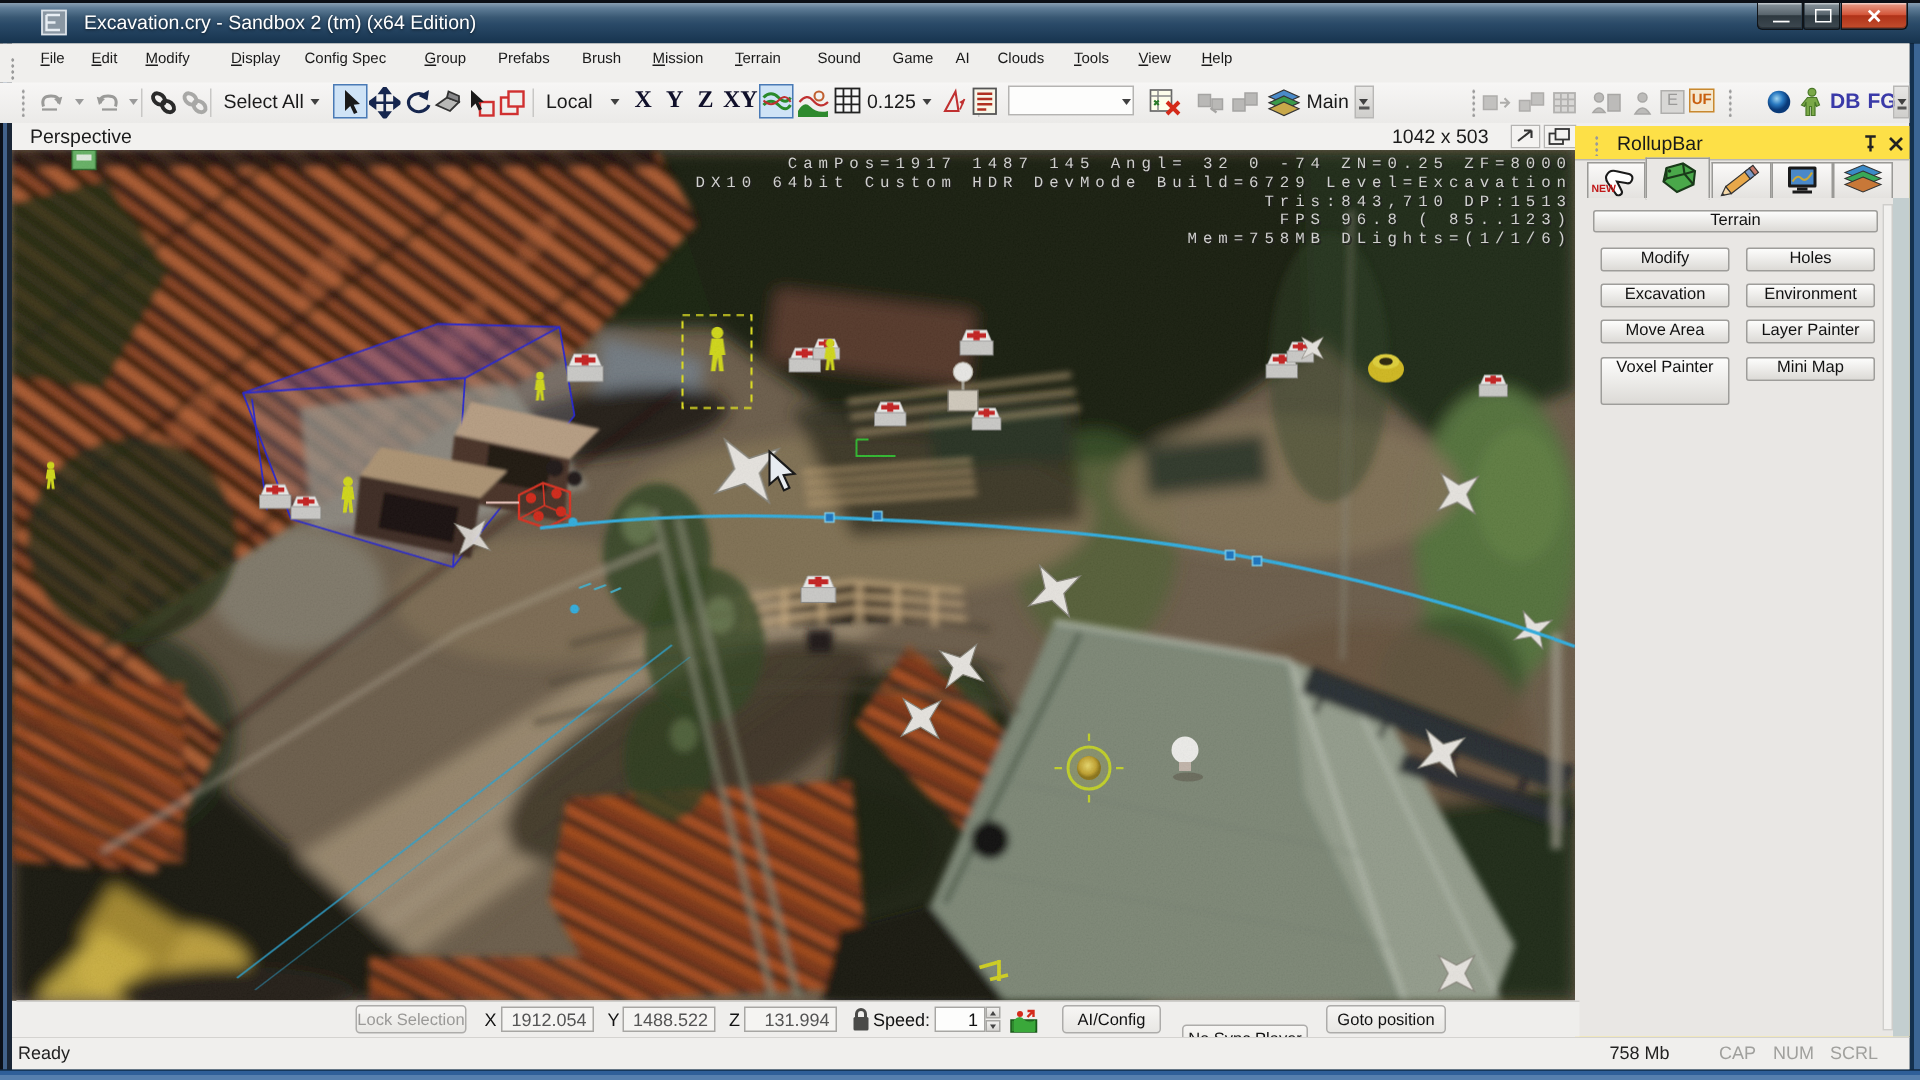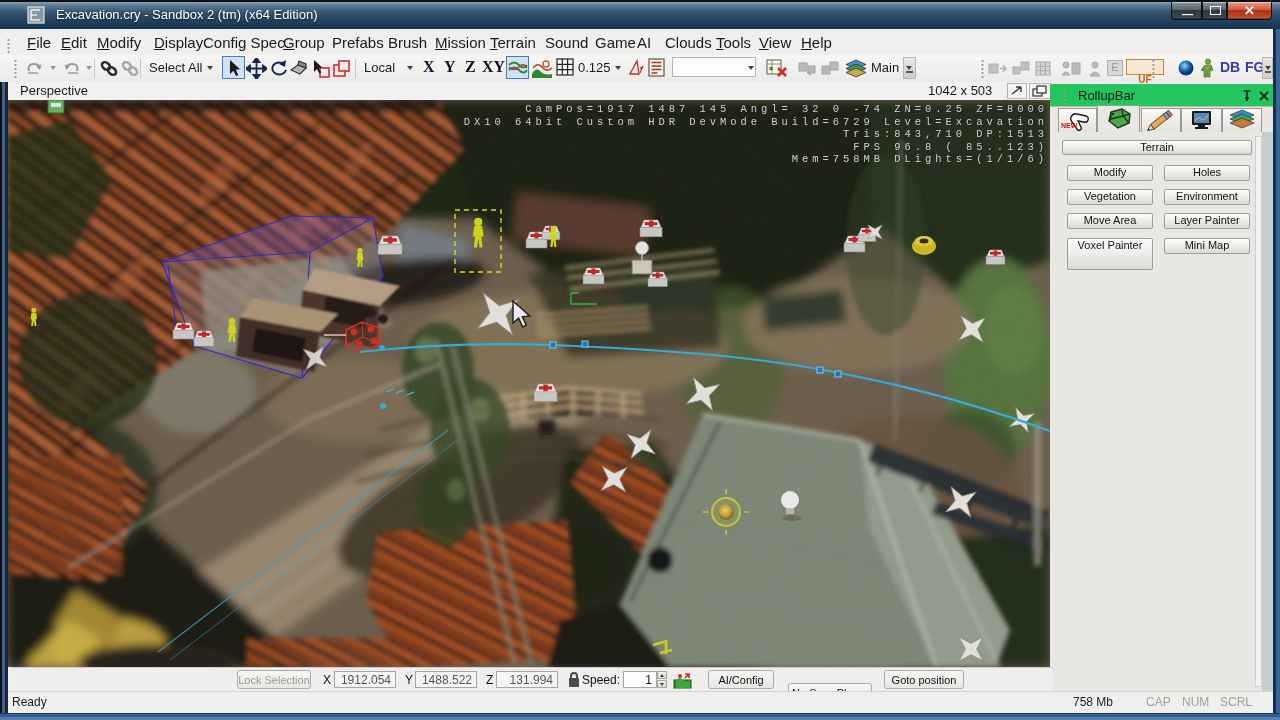--- a/index.html
+++ b/index.html
@@ -11,35 +11,35 @@
 #winicon{left:27px;top:6px;width:18px;height:18px;}
 .capbtn{top:2px;height:18px;border:1px solid #101418;border-top:none;box-sizing:border-box;box-shadow:inset 0 1px 0 rgba(255,255,255,0.45),inset 0 -1px 0 rgba(0,0,0,0.25);border-radius:0 0 2px 2px;}
 #btnmin{left:1171px;width:31px;border-radius:0 0 0 4px;background:linear-gradient(180deg,#8a959d 0%,#5a666e 45%,#2e3940 50%,#3d4850 100%);}
 #btnmax{left:1202px;width:25px;background:linear-gradient(180deg,#8a959d 0%,#5a666e 45%,#2e3940 50%,#3d4850 100%);}
 #btnclose{left:1227px;width:45px;border-radius:0 0 4px 0;background:linear-gradient(180deg,#e89f8c 0%,#d4573b 45%,#b03218 50%,#c24e2e 100%);}
 .capglyph{position:absolute;color:#fff;font-weight:bold;}
 #client{left:8px;top:29px;width:1265px;height:684px;background:#f0efed;}
 #lborder{left:0;top:29px;width:8px;height:684px;background:linear-gradient(90deg,#0b1018 0 2px,#42628a 2px 5px,#1a2636 5px 8px);}
 #rborder{left:1273px;top:29px;width:7px;height:684px;background:linear-gradient(90deg,#13304f 0 3px,#3b6595 3px 7px);}
 #bborder{left:0;top:713px;width:1280px;height:7px;background:linear-gradient(180deg,#16385c 0 1px,#2f5f99 1px 4px,#567fae 4px 7px);}
-#menubar{left:0px;top:29px;width:1273px;height:26px;background:#f0efed;font-size:15px;color:#1a1a1a;}
+#menubar{left:0px;top:29px;width:1273px;height:26px;background:#f0efed;font-size:10px;color:#1a1a1a;}
 .mi{position:absolute;top:5px;}
 .mu{text-decoration:underline;}
 #toolbar{left:0px;top:55px;width:1273px;height:27px;background:linear-gradient(180deg,#f7f6f5,#ebeae8);font-size:13px;color:#1a1a1a;}
 .grip{position:absolute;width:3px;top:4px;height:19px;background-image:radial-gradient(circle,#9a9a9a 1px,transparent 1.2px);background-size:3px 4px;}
 .tsep{position:absolute;top:4px;width:1px;height:19px;background:#c8c7c5;}
 .ticon{position:absolute;top:3px;}
 .ddarr{position:absolute;top:11px;width:0;height:0;border-left:3.5px solid transparent;border-right:3.5px solid transparent;border-top:4px solid #404040;}
 .ddarrg{border-top-color:#9a9a9a;}
 #persprow{left:8px;top:82px;width:1042px;height:18px;background:#f2f1ef;}
 #persplbl{left:12px;top:1px;font-size:13px;color:#1a1a1a;}
 #vpsize{left:920px;top:1px;font-size:13px;color:#1a1a1a;}
 #viewport{left:8px;top:100px;width:1042px;height:567px;background:#6b5d4c;}
 #splitter{left:1050px;top:100px;width:8px;height:591px;background:#eceae7;}
-#rollup{left:1050px;top:84px;width:223px;height:607px;background:#22c55e;}
+#rollup{left:1050px;top:84px;width:223px;height:607px;background:#fde047;}
 #bottombar{left:11px;top:667px;width:1042px;height:24px;background:#efeeec;border-top:1px solid #cfcecb;box-sizing:border-box;font-size:12px;color:#111;}
 .bfield{position:absolute;top:3px;height:17px;background:#f5f4f2;border:1px solid #a7a6a3;box-sizing:border-box;text-align:right;color:#555;padding:1px 4px 0 0;font-size:12px;}
 .bbtn{position:absolute;top:2px;height:19px;background:linear-gradient(180deg,#f7f6f4,#e8e7e4);border:1px solid #adacaa;border-radius:3px;box-sizing:border-box;text-align:center;font-size:11px;color:#111;padding-top:3px;white-space:nowrap;overflow:hidden;}
 #statusbar{left:8px;top:691px;width:1265px;height:22px;background:#f0efed;border-top:1px solid #d4d3d0;box-sizing:border-box;font-size:12px;color:#222;}
 </style>
 </head>
 <body>
 <div id="titlebar" class="abs"></div>
 <svg id="winicon" class="abs" viewBox="0 0 18 18">
     <rect x="1" y="1" width="16" height="16" fill="#8a97a3" stroke="#dde4ea" stroke-width="1.2"></rect>
@@ -229,21 +229,21 @@
         <rect x="12" y="3" width="8" height="11"></rect>
       </g>
     </svg>
 <svg class="ticon" style="left:1085px;top:5px;" width="20" height="17" viewBox="0 0 20 17">
       <g fill="#bcbbb9" stroke="#a8a7a5">
         <circle cx="10" cy="5" r="3"></circle>
         <path d="M5 16 q5 -8 10 0 Z"></path>
       </g>
     </svg>
 <span class="abs" style="left:1107px;top:5px;width:14px;height:14px;background:#d8d7d5;border:1px solid #b0afad;color:#9a9998;font-size:11px;text-align:center;">E</span>
-<span class="abs" style="left:1126px;top:4px;width:38px;height:16px;background:#f4e8d0;border:1px solid #c88830;color:#c86010;font-size:10px;font-weight:bold;text-align:center;padding-top:14px;box-sizing:border-box;">UF</span>
+<span class="abs" style="left:1126px;top:4px;width:17px;height:16px;background:#f4e8d0;border:1px solid #c88830;color:#c86010;font-size:10px;font-weight:bold;text-align:center;padding-top:1px;box-sizing:border-box;">UF</span>
 <span class="grip" style="left:1152px;"></span>
 <svg class="ticon" style="left:1177px;top:4px;" width="18" height="18" viewBox="0 0 18 18">
       <defs>
         <radialGradient id="sph" cx="40%" cy="35%">
           <stop offset="0%" stop-color="#9fd4f0"></stop>
           <stop offset="55%" stop-color="#2878c0"></stop>
           <stop offset="100%" stop-color="#0a3a78"></stop>
         </radialGradient>
         <filter id="noise">
           <feTurbulence type="fractalNoise" baseFrequency="0.9" numOctaves="2" result="n"></feTurbulence>
@@ -608,21 +608,21 @@
           <path d="M19 1 L31 6 L19 11 L7 6 Z" fill="#3a8ac8"></path>
           <path d="M19 5 L31 10 L19 15 L7 10 Z" fill="#38a858"></path>
           <path d="M19 9 L31 14 L19 19 L7 14 Z" fill="#c87838"></path>
         </g>
       </svg></div>
 <div class="abs" style="left:47px;top:48px;width:166px;height:1px;background:#e9e7e4;"></div>
 
 <div class="abs" style="left:12px;top:56px;width:190px;height:15px;background:linear-gradient(180deg,#fdfdfc,#dcdad6);border:1px solid #9e9d9a;border-radius:2px;box-sizing:border-box;text-align:center;font-size:11px;color:#111;padding-top:0px;">Terrain</div>
 <div class="abs" style="left:17px;top:81px;width:86px;height:16px;background:linear-gradient(180deg,#fdfdfc,#dcdad6);border:1px solid #9e9d9a;border-radius:2px;box-sizing:border-box;text-align:center;font-size:11px;color:#111;">Modify</div>
 <div class="abs" style="left:114px;top:81px;width:86px;height:16px;background:linear-gradient(180deg,#fdfdfc,#dcdad6);border:1px solid #9e9d9a;border-radius:2px;box-sizing:border-box;text-align:center;font-size:11px;color:#111;">Holes</div>
-<div class="abs" style="left:17px;top:105px;width:86px;height:16px;background:linear-gradient(180deg,#fdfdfc,#dcdad6);border:1px solid #9e9d9a;border-radius:2px;box-sizing:border-box;text-align:center;font-size:11px;color:#111;">Vegetation</div>
+<div class="abs" style="left:17px;top:105px;width:86px;height:16px;background:linear-gradient(180deg,#fdfdfc,#dcdad6);border:1px solid #9e9d9a;border-radius:2px;box-sizing:border-box;text-align:center;font-size:11px;color:#111;">Excavation</div>
 <div class="abs" style="left:114px;top:105px;width:86px;height:16px;background:linear-gradient(180deg,#fdfdfc,#dcdad6);border:1px solid #9e9d9a;border-radius:2px;box-sizing:border-box;text-align:center;font-size:11px;color:#111;">Environment</div>
 <div class="abs" style="left:17px;top:129px;width:86px;height:16px;background:linear-gradient(180deg,#fdfdfc,#dcdad6);border:1px solid #9e9d9a;border-radius:2px;box-sizing:border-box;text-align:center;font-size:11px;color:#111;">Move Area</div>
 <div class="abs" style="left:114px;top:129px;width:86px;height:16px;background:linear-gradient(180deg,#fdfdfc,#dcdad6);border:1px solid #9e9d9a;border-radius:2px;box-sizing:border-box;text-align:center;font-size:11px;color:#111;">Layer Painter</div>
 <div class="abs" style="left:17px;top:154px;width:86px;height:32px;background:linear-gradient(180deg,#fdfdfc,#dcdad6);border:1px solid #9e9d9a;border-radius:2px;box-sizing:border-box;text-align:center;font-size:11px;color:#111;">Voxel Painter</div>
 <div class="abs" style="left:114px;top:154px;width:86px;height:16px;background:linear-gradient(180deg,#fdfdfc,#dcdad6);border:1px solid #9e9d9a;border-radius:2px;box-sizing:border-box;text-align:center;font-size:11px;color:#111;">Mini Map</div>
 <div class="abs" style="left:205px;top:52px;width:7px;height:551px;background:#f2f1ef;border:1px solid #cfcecb;box-sizing:border-box;"></div>
 <div class="abs" style="left:212px;top:48px;width:11px;height:559px;background:#c3cecf;"></div>
 </div>
 <div id="bottombar" class="abs">
 <span class="bbtn" style="left:226px;width:74px;color:#9a9997;">Lock Selection</span>

